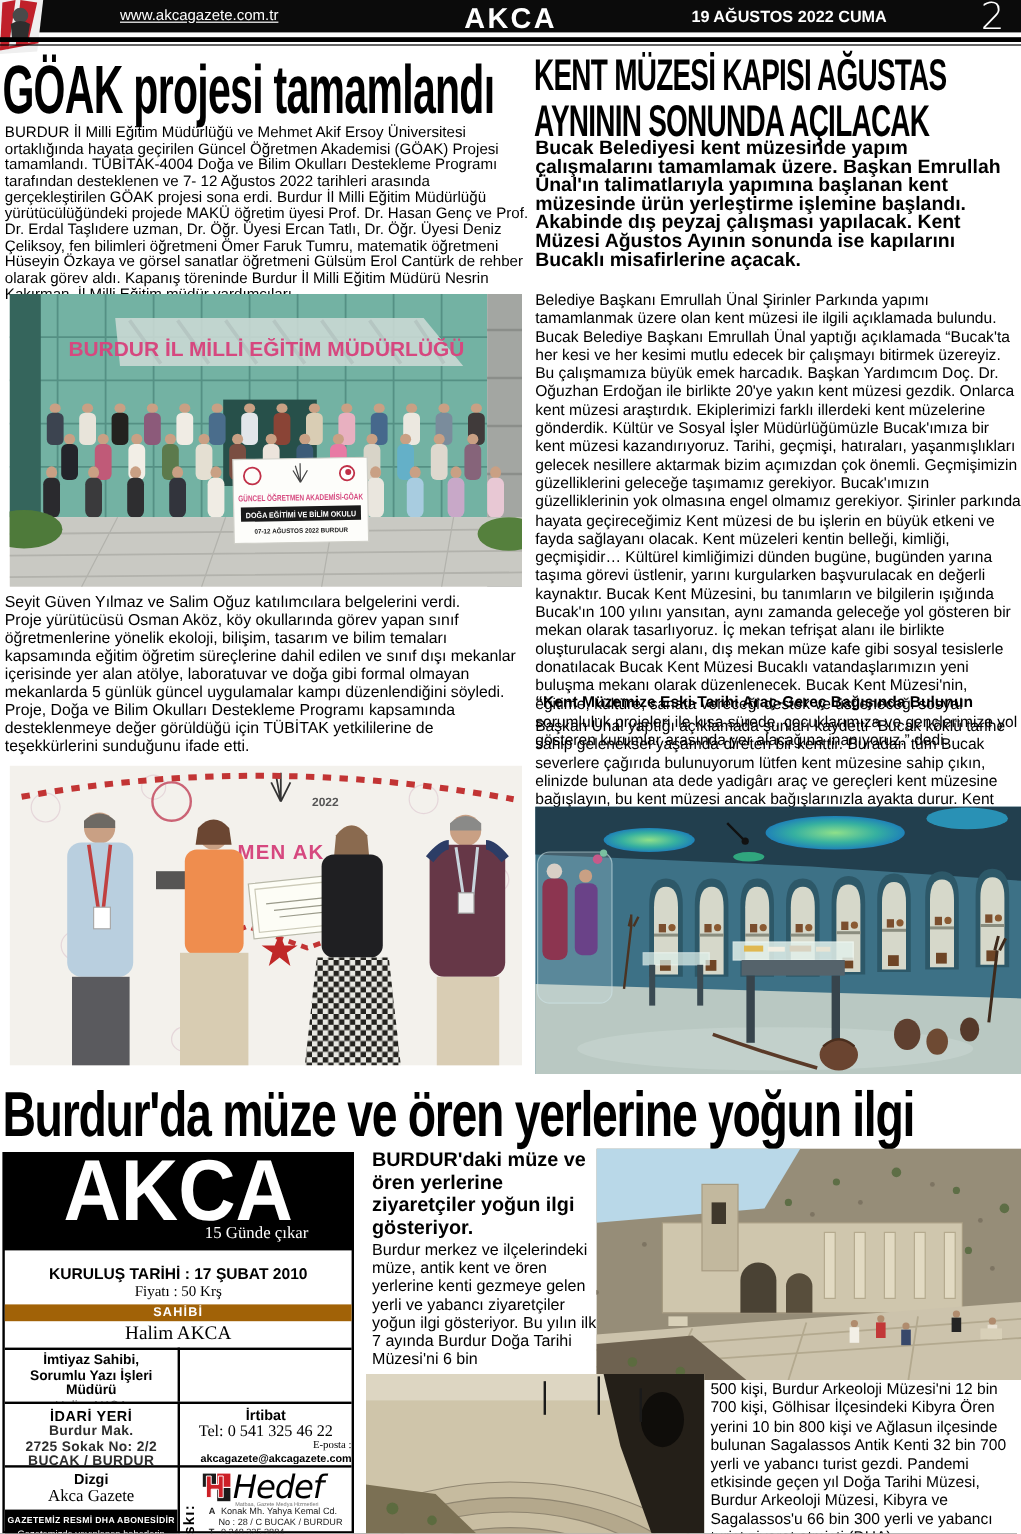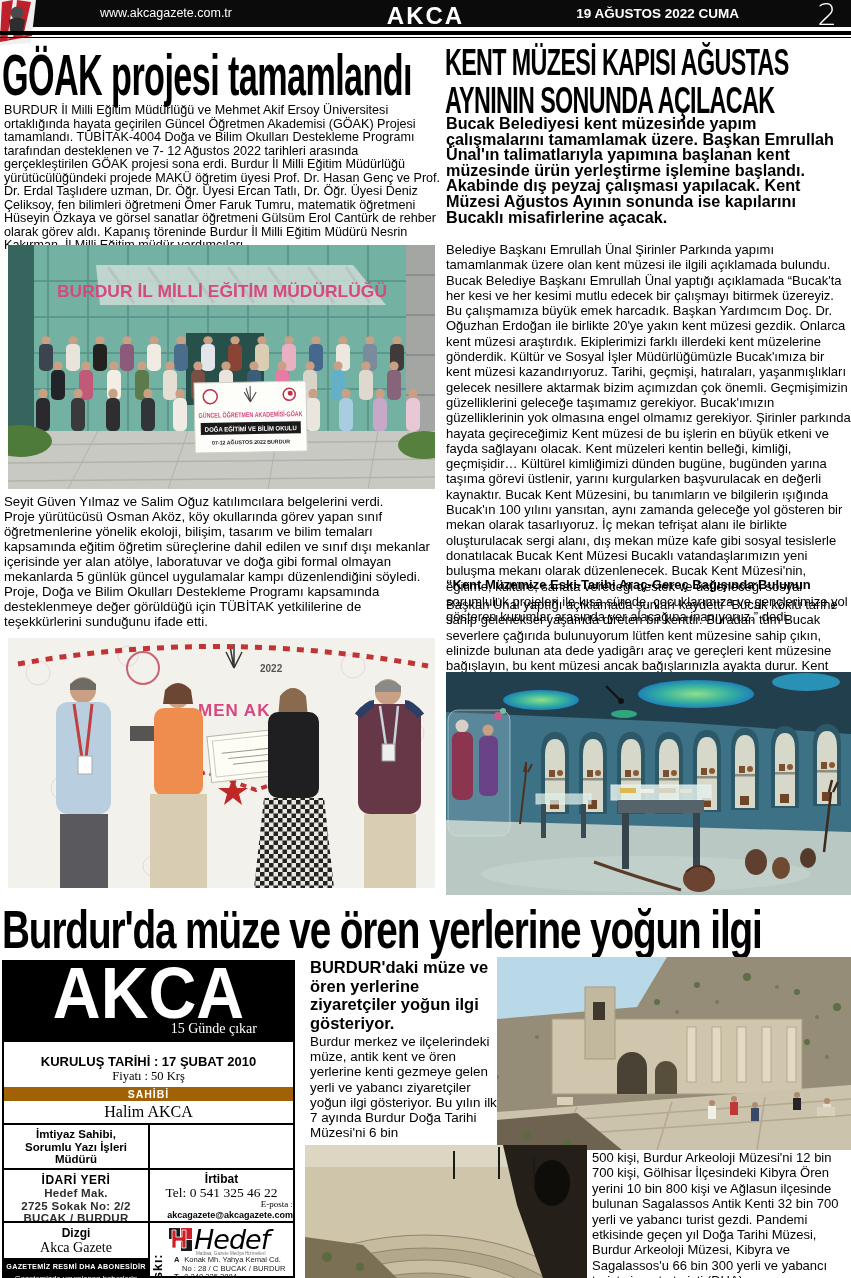--- a/index.html
+++ b/index.html
@@ -1,20 +1,20 @@
 <!DOCTYPE html>
 <html><head>
 <meta charset="utf-8">
 <style>
   html,body{margin:0;padding:0;background:#888;}
   .page{position:relative;width:851px;height:1278px;background:#fff;overflow:hidden;
         font-family:"Liberation Sans",sans-serif;color:#000;}
   
   .hdr-bar{position:absolute;left:0;top:0;width:851px;height:27px;background:#0b0b0b;}
-  .hdr-url{position:absolute;left:100px;top:6px;color:#fff;font-size:12.5px;}
+  .hdr-url{position:absolute;left:100px;top:6px;color:#fff;font-size:12.5px;text-decoration:underline;}
   .hdr-logo{position:absolute;left:0;top:2px;width:851px;text-align:center;color:#fff;
             font-size:24px;font-weight:bold;letter-spacing:2px;}
   .hdr-date{position:absolute;right:112px;top:6px;color:#fff;font-size:13.5px;font-weight:bold;}
   .hdr-page{position:absolute;right:14px;top:-4px;color:#fff;font-size:31px;font-weight:300;
             font-family:"DejaVu Sans",sans-serif;}
   .corner-logo{position:absolute;left:0;top:0;}
   .rule-thick{position:absolute;left:0;top:31px;width:851px;height:4px;background:#000;}
   .rule-thin{position:absolute;left:0;top:37px;width:851px;height:1px;background:#000;}
   
   .hl{position:absolute;font-weight:900;white-space:nowrap;transform-origin:left top;
@@ -430,21 +430,21 @@
     <div class="mh-owner">Halim AKCA</div>
     <div class="mh-grid">
       <div class="mh-cell mh-cl mh-imtiyaz">
         <div class="b">İmtiyaz Sahibi,</div>
         <div class="b">Sorumlu Yazı İşleri Müdürü</div>
         <div class="n">Halim AKCA</div>
       </div>
       <div class="mh-cell mh-imtiyaz"></div>
       <div class="mh-cell mh-cl mh-idari">
         <div class="b">İDARİ YERİ</div>
-        <div class="a">Hedef Mak.</div>
+        <div class="a">Burdur Mak.</div>
         <div class="a">2725 Sokak No: 2/2</div>
         <div class="a">BUCAK / BURDUR</div>
       </div>
       <div class="mh-cell mh-irtibat">
         <div class="b">İrtibat</div>
         <div class="tel">Tel: 0 541 325 46 22</div>
         <div class="ep">
           <span class="lbl">E-posta :</span>
           <span class="em">akcagazete@akcagazete.com</span>
         </div>

